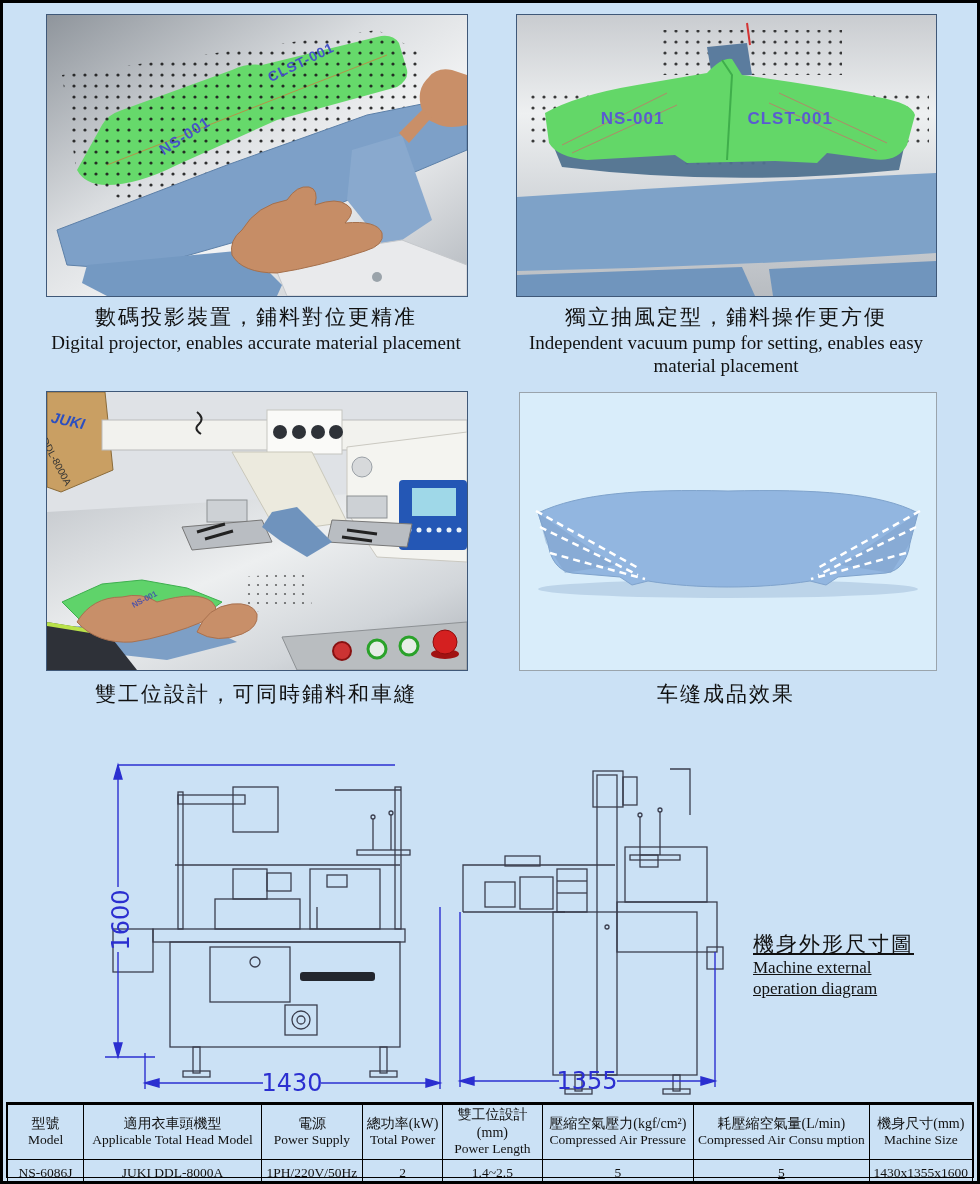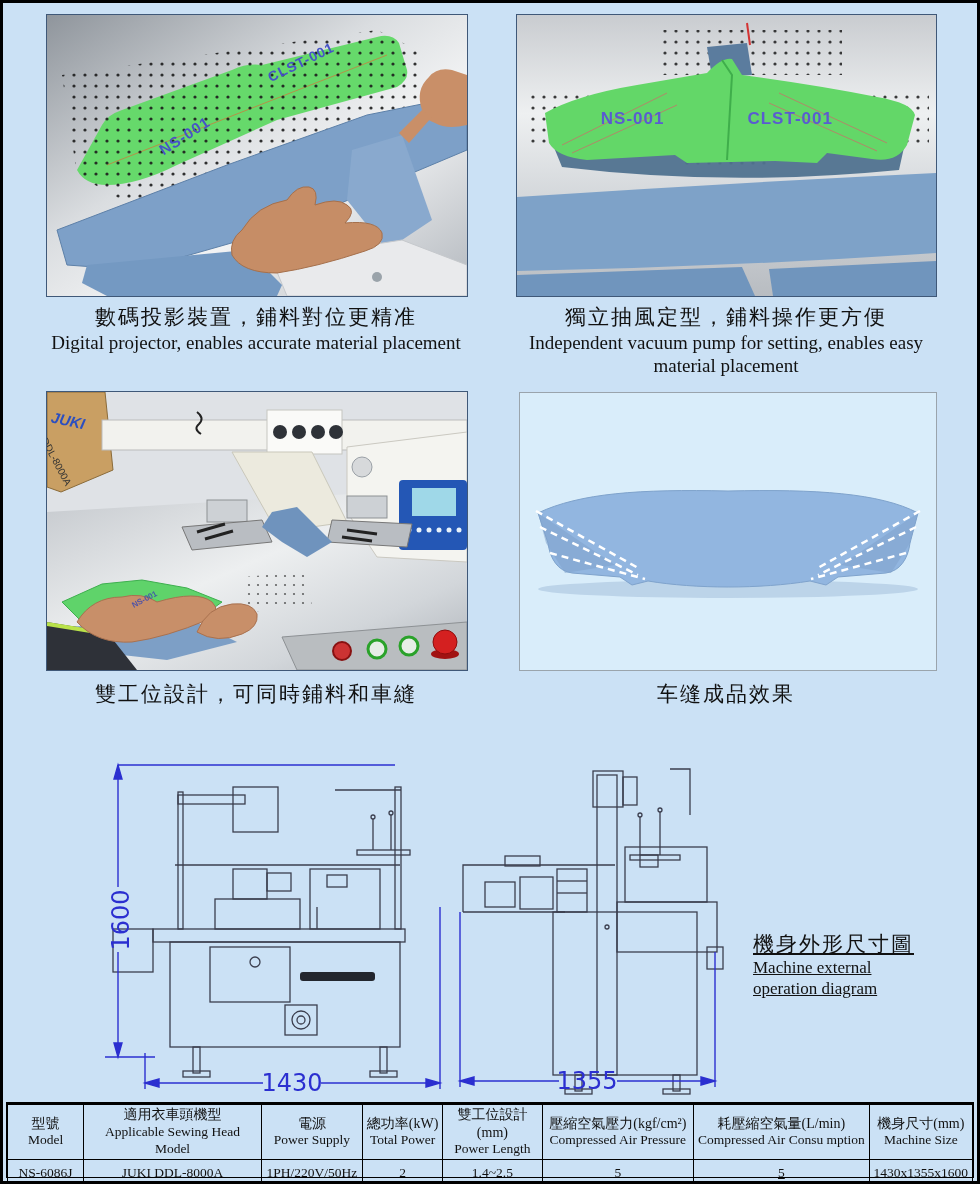--- a/index.html
+++ b/index.html
@@ -308,21 +308,21 @@
           <col style="width:10.7%">
       </colgroup>
       <thead>
         <tr>
           <th>
             <div class="th-zh">型號</div>
             <div class="th-en">Model</div>
           </th>
           <th>
             <div class="th-zh">適用衣車頭機型</div>
-            <div class="th-en">Applicable Sewing Head Model</div>
+            <div class="th-en">Applicable Total Head Model</div>
           </th>
           <th>
             <div class="th-zh">電源</div>
             <div class="th-en">Power Supply</div>
           </th>
           <th>
             <div class="th-zh">總功率(kW)</div>
             <div class="th-en">Total Power</div>
           </th>
           <th>

